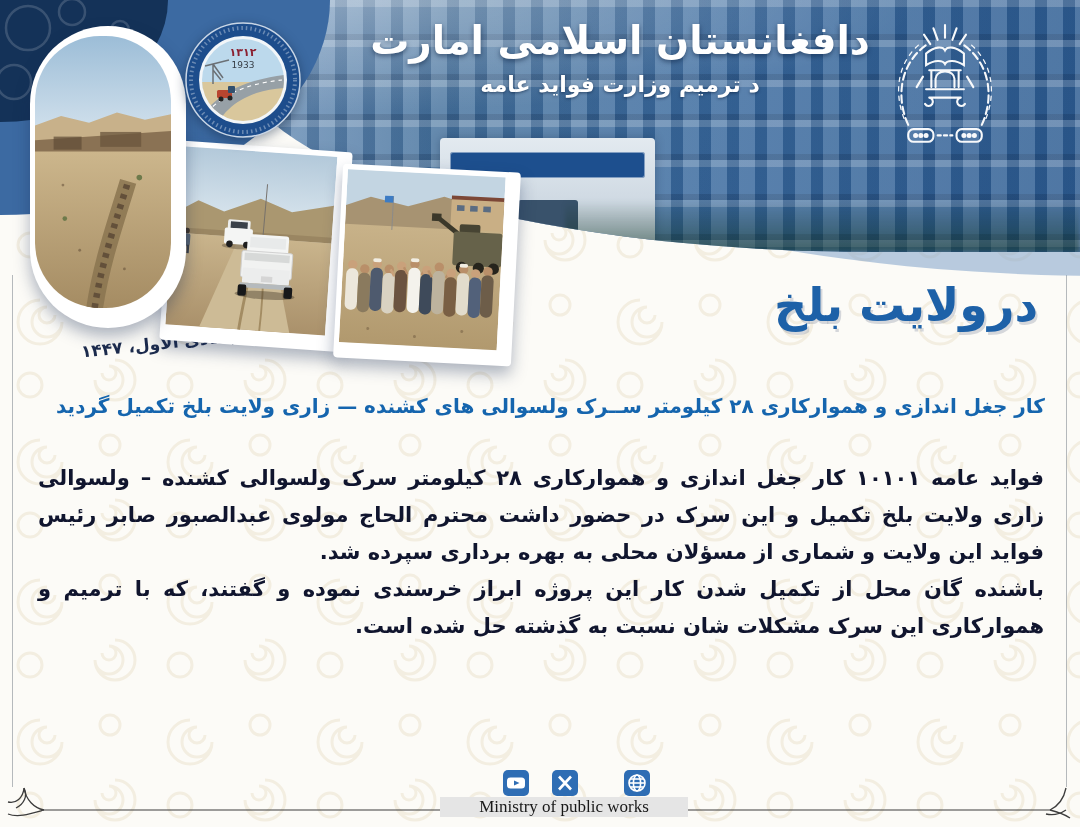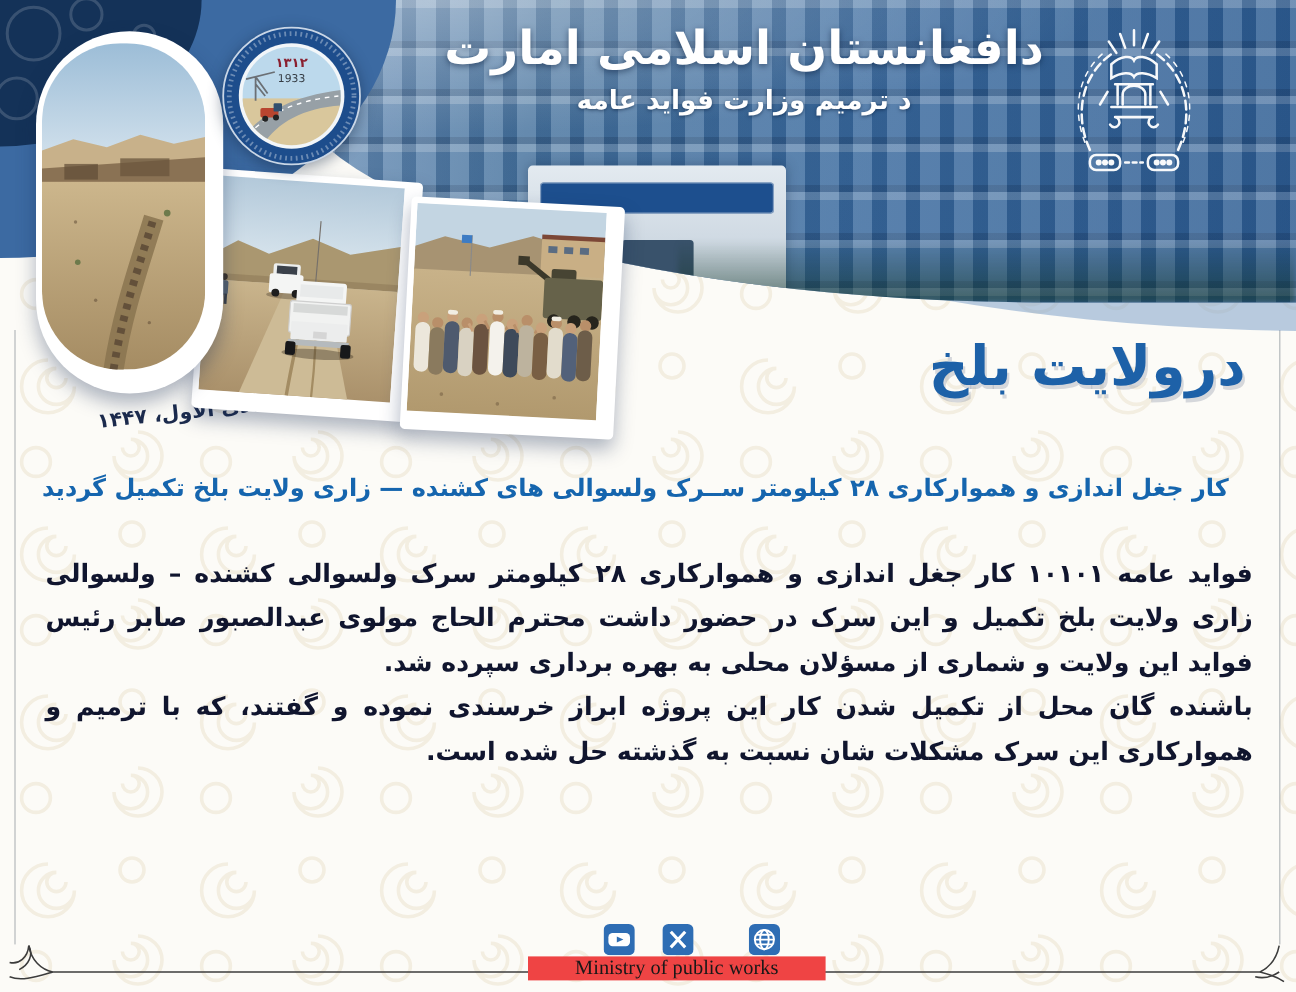--- a/index.html
+++ b/index.html
@@ -57,39 +57,39 @@
           padding:5px;border-radius:4px;transform:rotate(4deg);}
   .photo3{position:absolute;left:338px;top:168px;width:168px;height:184px;z-index:44;
           padding:5px;border-radius:4px;transform:rotate(3deg);}
   .photo svg{display:block;}
 
   
   .date{position:absolute;left:48px;top:332px;width:250px;z-index:20;transform:rotate(-6deg);
         font-size:17px;font-weight:bold;color:#1c2b4d;direction:rtl;text-align:center;}
   .title{position:absolute;right:42px;top:278px;z-index:20;font-size:46px;font-weight:bold;
         color:#1d61a8;direction:rtl;text-shadow:2px 3px 0 rgba(140,150,165,.35);text-align:right;}
-  .headline{position:absolute;left:35px;top:394px;width:1010px;z-index:20;text-align:left;
+  .headline{position:absolute;left:35px;top:394px;width:1010px;z-index:20;text-align:right;
         font-size:20px;font-weight:bold;color:#1565ae;direction:rtl;white-space:nowrap;}
   .body-text{position:absolute;left:38px;top:460px;width:1006px;z-index:20;direction:rtl;
         text-align:justify;font-size:21px;font-weight:bold;color:#10152e;line-height:37px;}
   .body-text p{margin:0;}
 
   
   .vline{position:absolute;top:275px;width:1px;height:512px;z-index:4;background:rgba(110,120,130,.5);}
   .vline-left{left:12px;}
   .vline-right{left:1066px;}
   .flourish{position:absolute;left:0;top:770px;z-index:8;}
 
   
   .icon-btn{position:absolute;top:770px;width:26px;height:26px;z-index:22;cursor:pointer;}
   .icon-yt{left:503px;}
   .icon-x{left:552px;}
   .icon-globe{left:624px;}
   .caption{position:absolute;left:440px;top:797px;width:240px;z-index:21;text-align:center;
-        font-family:"Liberation Serif",serif;font-size:17px;color:#181818;background:#ef4444;padding:0 4px;}
+        font-family:"Liberation Serif",serif;font-size:17px;color:#181818;background:#e5e5e5;padding:0 4px;}
 </style>
 </head>
 <body>
 
 <div class="page">
 
   <svg class="bg-pattern" width="1080" height="827">
     <defs>
       <pattern id="sw" width="150" height="140" patternUnits="userSpaceOnUse">
         <g fill="none" stroke="#ece3cf" stroke-width="3">

